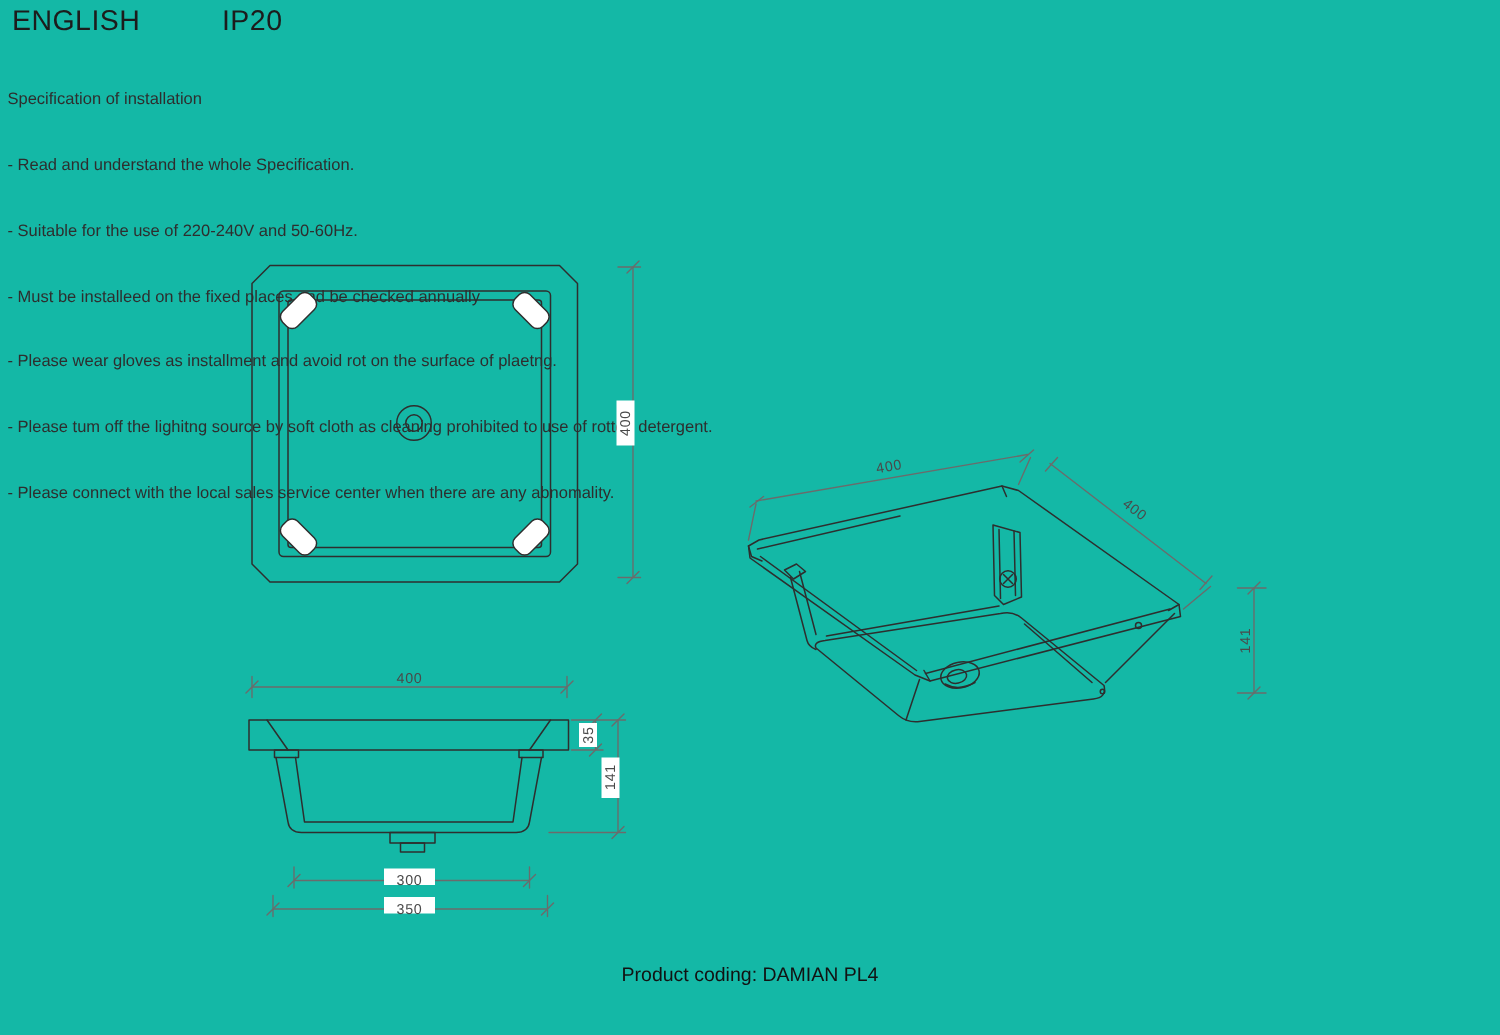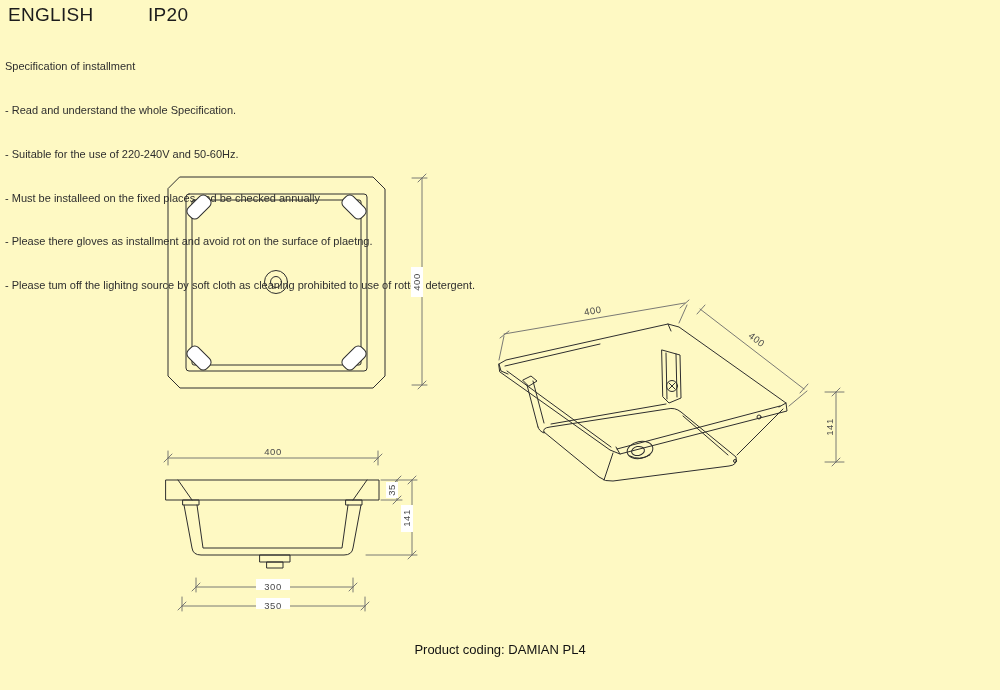--- a/index.html
+++ b/index.html
@@ -1,16 +1,16 @@
 <!DOCTYPE html>
 <html><head>
 <meta charset="utf-8">
 <style>
   html,body{margin:0;padding:0;background:#fff;}
-  #page{position:relative;width:1000px;height:690px;background:#fef9c3;overflow:hidden;
+  #page{position:relative;width:1000px;height:690px;background:#14b8a6;overflow:hidden;
         font-family:"Liberation Sans",sans-serif;color:#222;}
   .hdr{position:absolute;top:4px;font-size:19px;color:#1c1c1c;letter-spacing:.3px;}
   #lang{left:8px;} #ip{left:148px;text-align:center;}
   #spec{position:absolute;left:5px;top:30px;font-size:11px;line-height:14.6px;color:#2e2e2e;white-space:pre;}
   #footer{position:absolute;left:0;top:642px;width:100%;text-align:center;font-size:13px;color:#121212;}
   svg{position:absolute;left:0;top:0;}
   .ln{stroke:#2e2e2e;stroke-width:1;fill:none;stroke-linecap:round;stroke-linejoin:round;}
   .lnf{stroke:#2e2e2e;stroke-width:1;fill:#ffffff;stroke-linejoin:round;}
   .dim{stroke:#6b6b6b;stroke-width:.9;fill:none;stroke-linecap:round;}
   .dimtxt{font-family:"Liberation Sans",sans-serif;font-size:9.5px;fill:#4a4a4a;letter-spacing:.5px;}
@@ -18,26 +18,27 @@
 </style>
 </head>
 <body>
 
 <div id="page">
 
   <div id="lang" class="hdr">ENGLISH</div>
   <div id="ip" class="hdr">IP20</div>
 
   <div id="spec">
-    <div>Specification of installment</div>
+    <div>Specification of installation</div>
     <div>- Read and understand the whole Specification.</div>
     <div>- Suitable for the use of 220-240V and 50-60Hz.</div>
     <div>- Must be installeed on the fixed places and be checked annually</div>
-    <div>- Please there gloves as installment and avoid rot on the surface of plaetng.</div>
+    <div>- Please wear gloves as installment and avoid rot on the surface of plaetng.</div>
     <div>- Please tum off the lighitng source by soft cloth as cleaning prohibited to use of rotted detergent.</div>
+    <div>- Please connect with the local sales service center when there are any abnomality.</div>
   </div>
 
   <svg width="1000" height="690" viewBox="0 0 1000 690">
 
     <g>
 
       <path class="ln" d="M180,177 H373 L385,189 V376 L373,388 H180 L168,376 V189 Z"></path>
 
       <rect class="ln" x="186" y="194" width="181" height="177" rx="3"></rect>
       <rect class="ln" x="192" y="200" width="169" height="165" rx="2"></rect>

